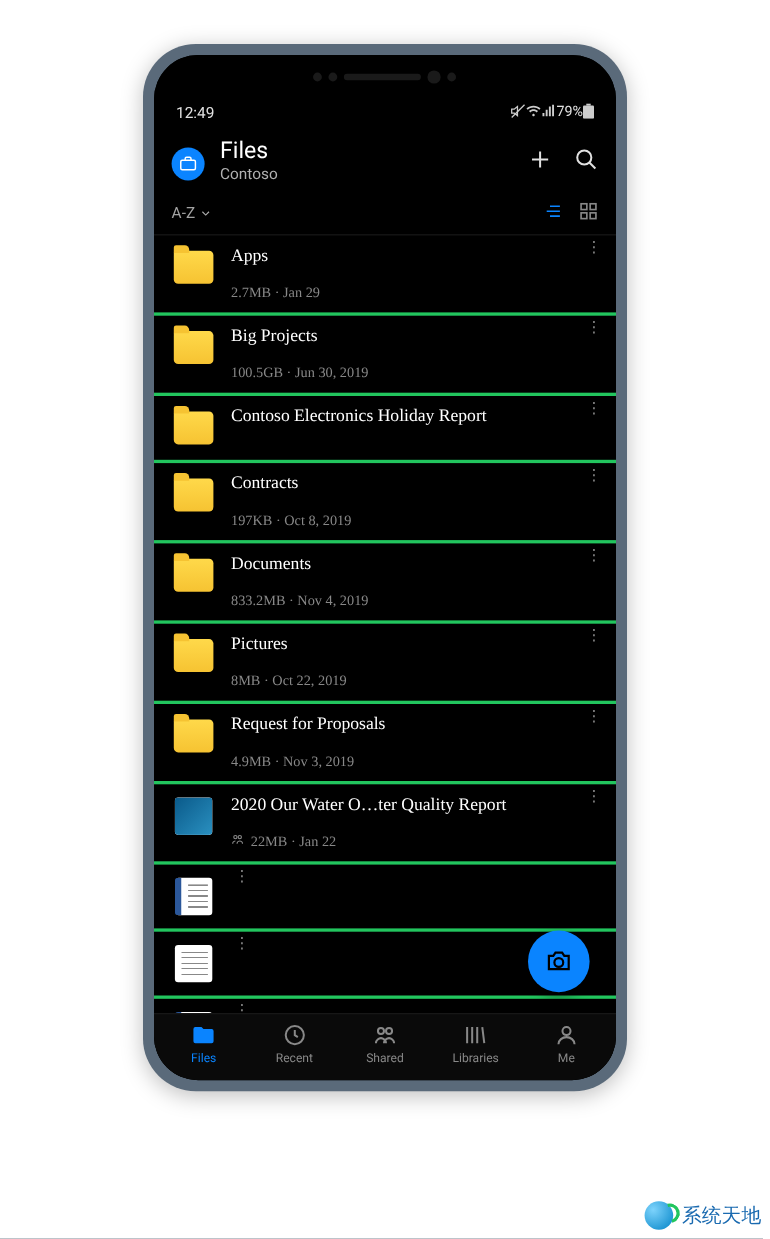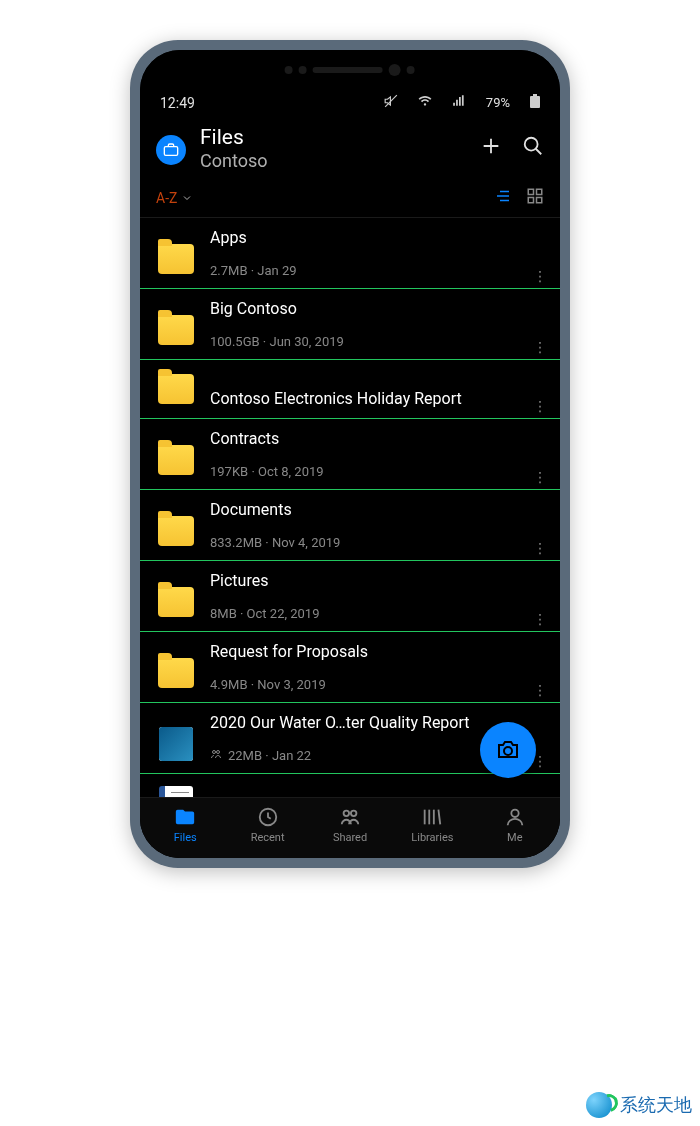--- a/index.html
+++ b/index.html
@@ -11,21 +11,21 @@
     position: relative;
     overflow: hidden;
   }
 
   
   .phone {
     position: absolute;
     left: 130px;
     top: 40px;
     width: 440px;
-    height: 828px;
+    height: 952px;
     background: #5a6a7a;
     border-radius: 48px;
     padding: 10px;
     box-shadow: 0 4px 20px rgba(0,0,0,0.25);
   }
   .phone-inner {
     width: 100%;
     height: 100%;
     background: #000;
     border-radius: 40px;
@@ -67,66 +67,67 @@
 
   
   .statusbar {
     display: flex;
     justify-content: space-between;
     align-items: center;
     padding: 4px 20px 8px;
     font-size: 14px;
     color: #e0e0e0;
   }
-  .status-right { display: flex; gap: 20px; align-items: center; font-size: 13px; }
+  .status-right { display: flex; gap: 0; font-size: 13px; }
 
   
   .header {
     display: flex;
     align-items: center;
     padding: 6px 16px 8px;
     gap: 14px;
   }
   .briefcase-badge {
     width: 30px; height: 30px;
     background: #0a84ff;
     border-radius: 50%;
     display: flex; align-items: center; justify-content: center;
     flex-shrink: 0;
     margin-top: 4px;
   }
   .header-titles { flex: 1; }
   .header-title { font-size: 21px; font-weight: 400; color: #fff; }
-  .header-subtitle { font-size: 18px; color: #b0b0b0; margin-top: 1px; }
+  .header-subtitle { font-size: 14px; color: #b0b0b0; margin-top: 1px; }
   .header-actions { display: flex; gap: 20px; align-items: center; }
   .header-icon { color: #e0e0e0; }
 
   
   .controls {
     display: flex;
     align-items: center;
     padding: 8px 16px;
     gap: 14px;
     border-bottom: 1px solid #1a1a1a;
   }
-  .sort-label { color: #c2410c; font-size: 14px; flex: 1; display: flex; align-items: center; gap: 4px; }
+  .sort-label { color: #a3a3a3; font-size: 14px; flex: 1; display: flex; align-items: center; gap: 4px; }
   .view-icon { color: #888; }
   .view-icon.active { color: #0a84ff; }
 
   
   .list {
     flex: 1;
     overflow: hidden;
   }
   .row {
     display: flex;
-    align-items: flex-end;
+    align-items: flex-start;
     padding: 10px 10px 10px 16px;
     gap: 14px;
-    border-bottom: 1px solid #22c55e;
+    border-bottom: 3px solid #22c55e;
+    font-family: Liberation Serif, serif;
   }
   .row-icon {
     width: 40px; height: 38px;
     flex-shrink: 0;
     display: flex; align-items: center; justify-content: center;
   }
   .folder {
     width: 36px; height: 30px;
     background: linear-gradient(#ffd94a,#f6c332);
     border-radius: 2px 4px 4px 4px;
@@ -327,21 +328,21 @@
                 <span>2.7MB · Jan 29</span>
               </div>
             </div>
             <div class="row-more">⋮</div>
           </div>
           <div class="row">
             <div class="row-icon">
               <div class="folder"></div>
             </div>
             <div class="row-body">
-              <div class="row-title">Big Contoso</div>
+              <div class="row-title">Big Projects</div>
               <div class="row-meta">
                 <span>100.5GB · Jun 30, 2019</span>
               </div>
             </div>
             <div class="row-more">⋮</div>
           </div>
           <div class="row">
             <div class="row-icon">
               <div class="folder"></div>
             </div>

